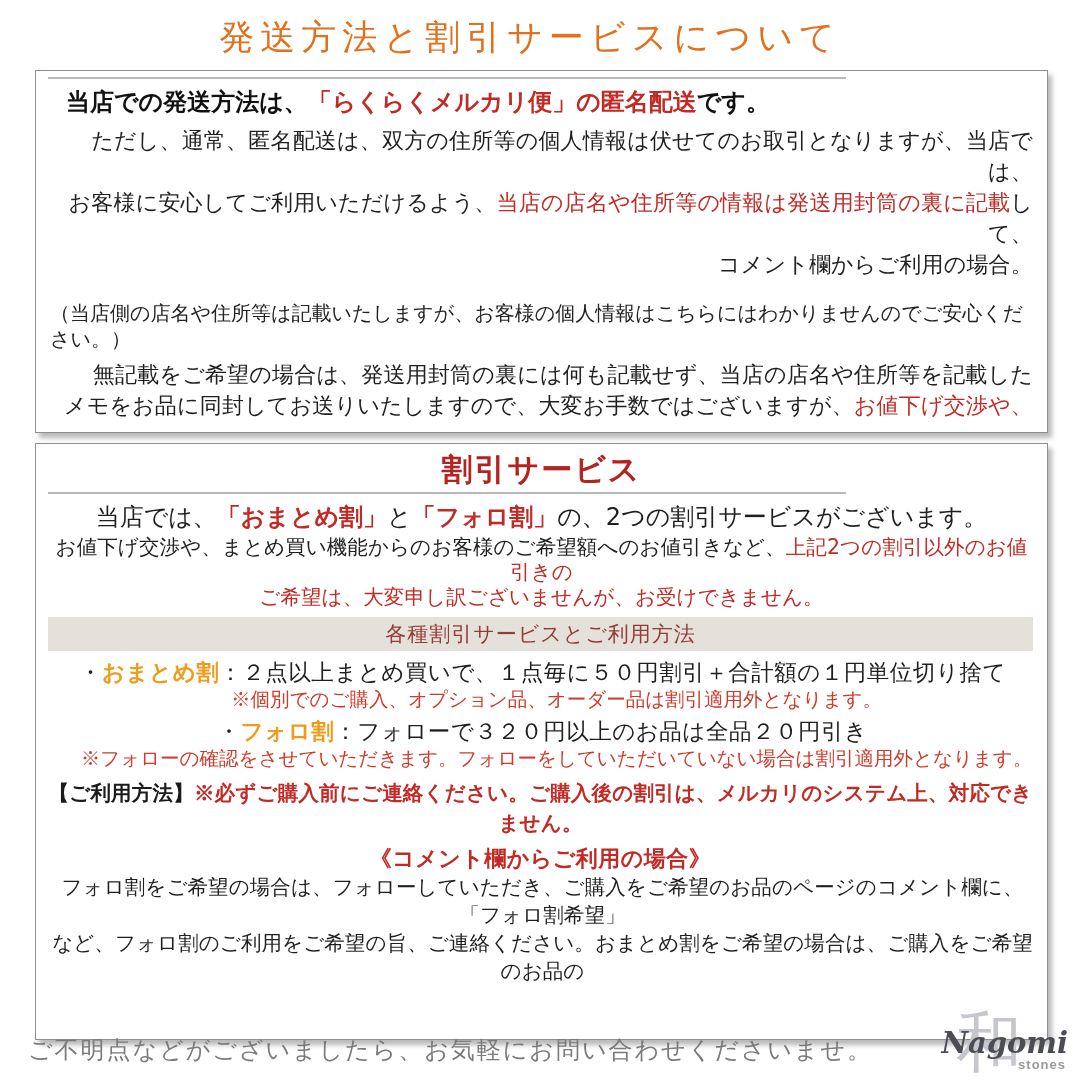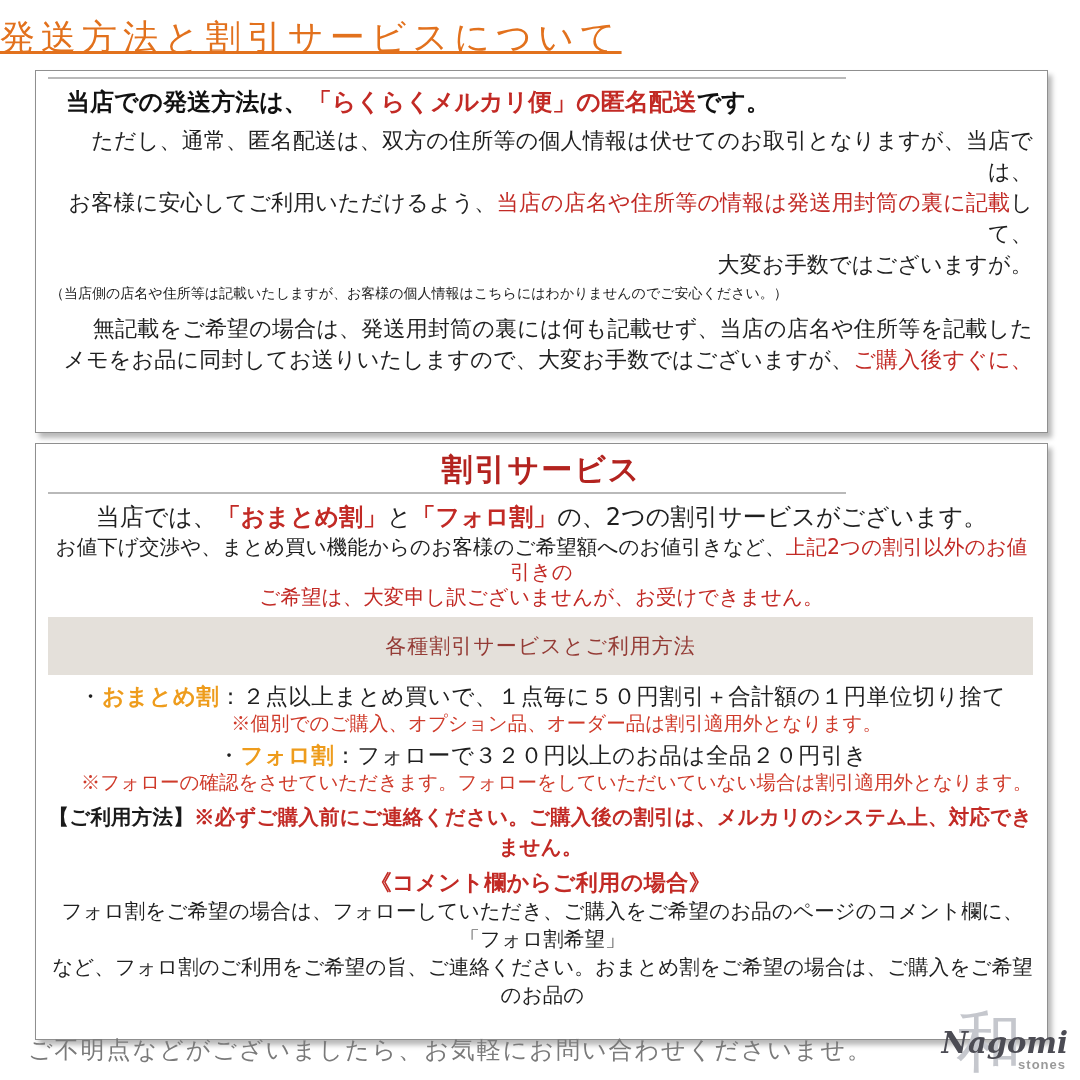--- a/index.html
+++ b/index.html
@@ -16,26 +16,26 @@
   html,body{width:1080px;height:1080px;}
   body{
     position:relative;
     background:#ffffff;
     font-family:"DejaVu Sans","Liberation Sans",sans-serif;
     color:#1f1f1f;
     overflow:hidden;
   }
   .page-title{
     position:absolute;top:14px;left:0;width:1060px;
+    text-align:center;
     font-family:"DejaVu Serif","Liberation Serif",serif;
     font-size:35px;
     letter-spacing:6px;
     color:var(--title-orange);
     font-weight:500;
-    text-decoration:underline;
   }
   .box{
     position:absolute;left:35px;width:1013px;
     background:#ffffff;
     border:1px solid #8f8f8f;
     box-shadow:4px 5px 5px rgba(0,0,0,0.28);
     padding:6px 14px 8px 12px;
     overflow:hidden;
   }
   .box-shipping{top:70px;height:363px;}
@@ -51,31 +51,31 @@
   .box-rule{
     border:none;
     border-top:2px solid #b9b9b9;
     width:81%;
     margin:0 0 8px 0;
   }
   
   .ship-intro{font-size:24px;font-weight:bold;line-height:30px;margin:4px 0 8px 18px;}
   .ship-para{margin:0 0 7px 2px;}
   .ship-line{font-size:22px;line-height:31px;letter-spacing:0.2px;text-align:right;}
-  .paren-note{font-size:14px;line-height:26px;color:#222;}
+  .paren-note{font-size:20px;line-height:26px;color:#222;margin-top:20px;}
   
   .disc-intro{font-size:24px;line-height:30px;margin:2px 0 3px 2px;}
   .policy-line{font-size:20.5px;line-height:25px;margin-left:2px;letter-spacing:0.1px;}
   .bar-title{
     margin:7px 0 6px 0;
     background:var(--bar-bg);
     font-family:"DejaVu Serif","Liberation Serif",serif;
     font-size:21px;line-height:34px;
     color:var(--bar-text);
-    padding:12px 10px;
+    padding:0 10px;
     letter-spacing:1px;
   }
   .bullet-row{
     font-family:"DejaVu Serif","Liberation Serif",serif;
     font-size:22.5px;line-height:31px;margin-left:4px;letter-spacing:0.5px;
   }
   .bullet-label{color:var(--label-orange);font-weight:bold;}
   .bullet-note{
     font-family:"DejaVu Serif","Liberation Serif",serif;
     font-size:19.5px;line-height:23px;color:#cf3a2a;margin:0 0 5px 32px;
@@ -122,26 +122,26 @@
 <body>
 
 <div class="page-title">発送方法と割引サービスについて</div>
 
 <section class="box box-shipping">
   <hr class="box-rule">
   <div class="ship-intro"><span class="seg-b">当店での発送方法は、</span><span class="seg-r">「らくらくメルカリ便」の匿名配送</span><span class="seg-b">です。</span></div>
   <div class="ship-para">
     <div class="ship-line"><span>ただし、通常、匿名配送は、双方の住所等の個人情報は伏せてのお取引となりますが、当店では、</span></div>
     <div class="ship-line"><span>お客様に安心してご利用いただけるよう、</span><span class="seg-rn">当店の店名や住所等の情報は発送用封筒の裏に記載</span><span>して、</span></div>
-    <div class="ship-line"><span>大変お手数ではございますが。</span></div>
+    <div class="ship-line"><span>コメント欄からご利用の場合。</span></div>
     <div class="paren-note">（当店側の店名や住所等は記載いたしますが、お客様の個人情報はこちらにはわかりませんのでご安心ください。）</div>
   </div>
   <div class="ship-para">
     <div class="ship-line"><span>無記載をご希望の場合は、発送用封筒の裏には何も記載せず、当店の店名や住所等を記載した</span></div>
-    <div class="ship-line"><span>メモをお品に同封してお送りいたしますので、大変お手数ではございますが、</span><span class="seg-rn">ご購入後すぐに、</span></div>
+    <div class="ship-line"><span>メモをお品に同封してお送りいたしますので、大変お手数ではございますが、</span><span class="seg-rn">お値下げ交渉や、</span></div>
 
   </div>
 </section>
 
 <section class="box box-discount">
   <h2 class="box-header">割引サービス</h2>
   <hr class="box-rule">
   <div class="disc-intro"><span>当店では、</span><span class="seg-r">「おまとめ割」</span><span>と</span><span class="seg-r">「フォロ割」</span><span>の、2つの割引サービスがございます。</span></div>
   <div class="policy-line"><span>お値下げ交渉や、まとめ買い機能からのお客様のご希望額へのお値引きなど、</span><span class="seg-rn">上記2つの割引以外のお値引きの</span></div>
   <div class="policy-line"><span class="seg-rn">ご希望は、大変申し訳ございませんが、お受けできません。</span></div>

